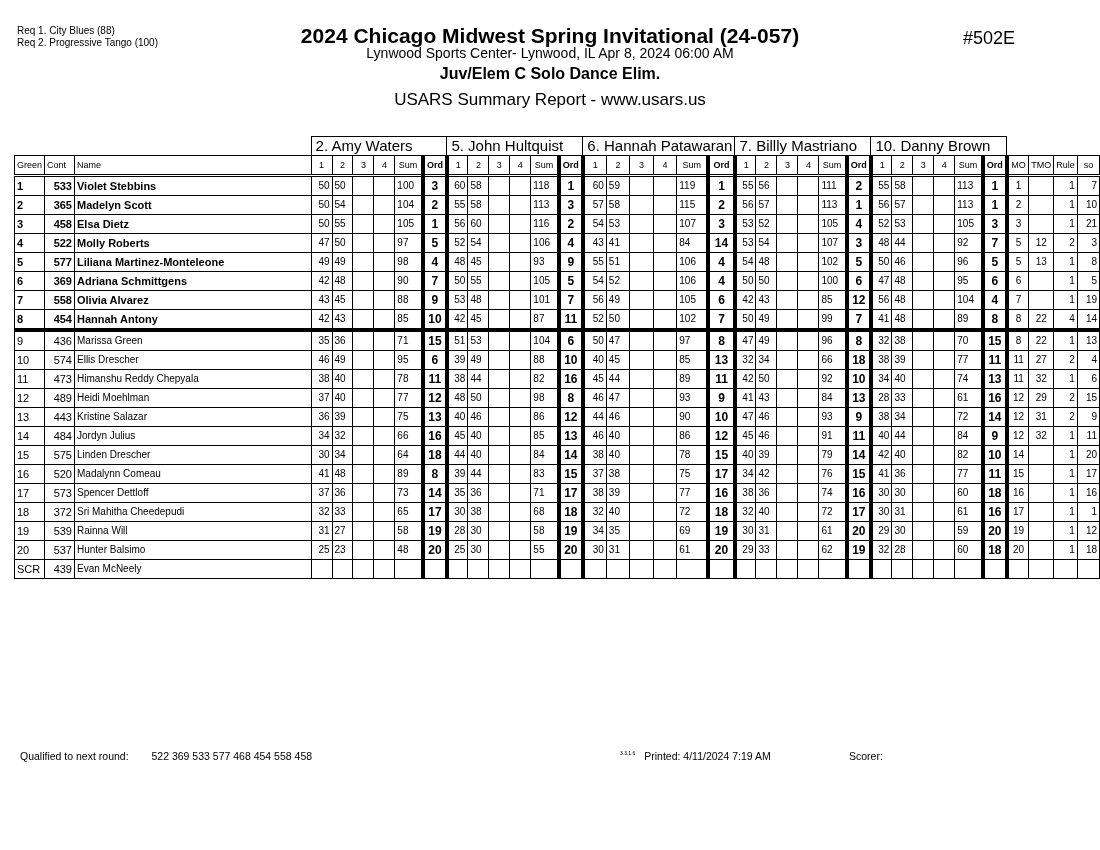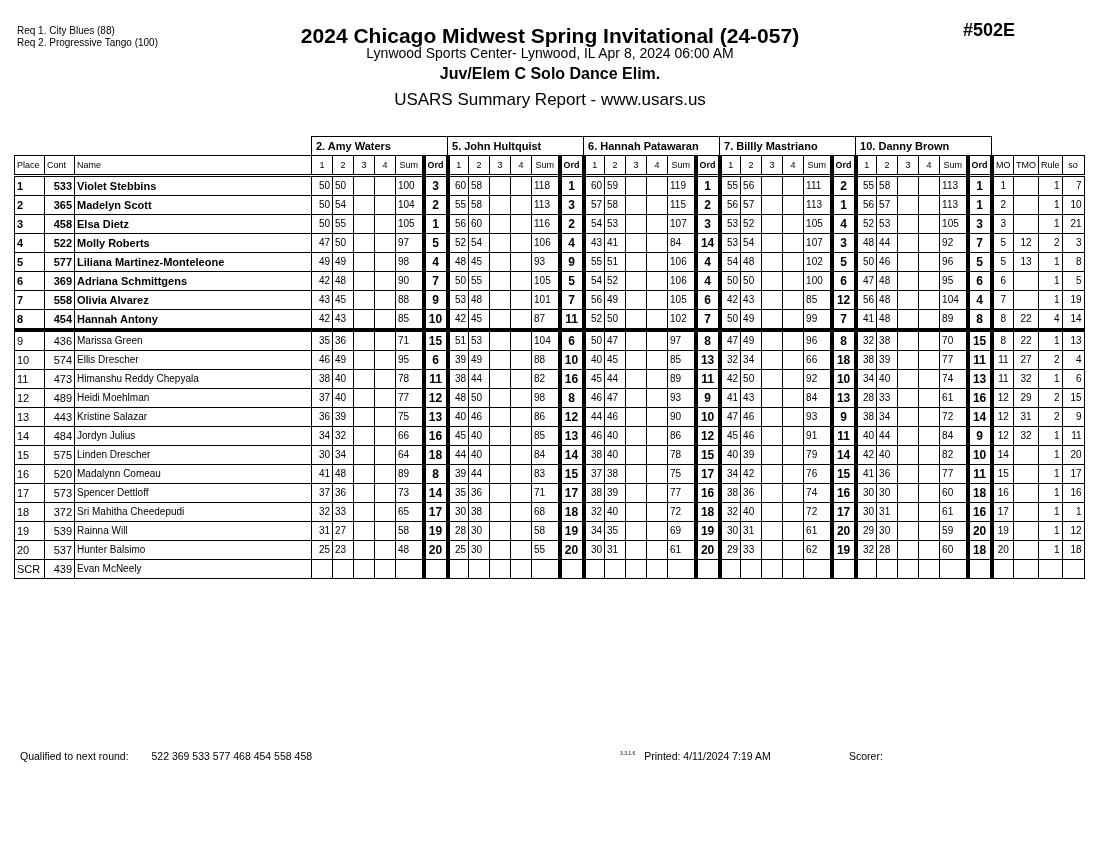--- a/index.html
+++ b/index.html
@@ -3,27 +3,27 @@
 <meta charset="utf-8">
 <style>
   html, body { margin:0; padding:0; background:#ffffff; }
   body { width:1100px; height:850px; position:relative; font-family:"Liberation Sans", sans-serif; color:#000; overflow:hidden; }
   .req { position:absolute; left:17px; top:25px; font-size:10px; line-height:12px; }
   .hdr { position:absolute; left:280px; width:540px; text-align:center; }
   .title { top:24px; font-size:21px; font-weight:bold; }
   .venue { top:45px; font-size:14px; }
   .event { top:65px; font-size:16px; font-weight:bold; }
   .report { top:90px; font-size:17px; }
-  .evnum { position:absolute; left:963px; top:20px; font-size:18px; font-weight:bold; }
+  .evnum { position:absolute; left:963px; top:28px; font-size:18px; font-weight:normal; }
 
   table.grid { position:absolute; left:14px; top:136px; border-collapse:collapse; font-size:10px; table-layout:fixed; }
   table.grid td { border:1px solid #000; height:18px; padding:0 2px; white-space:nowrap; overflow:hidden; line-height:18px; }
   table.grid tr.judges td { height:17px; }
   table.grid tr.judges td.blank { border:none; }
-  table.grid td.jname { font-size:11px; padding-left:4px;font-weight:bold; }
+  table.grid td.jname { font-size:15px; padding-left:4px; }
   table.grid tr.colhdr td { font-size:9px; height:17px; border-bottom:3px double #000; }
   td.num { text-align:right; }
   td.ctr { text-align:center; }
   td.ord { font-weight:bold; font-size:12px; text-align:center; border-left:4px solid #000 !important; border-right:4px solid #000 !important; padding:0 1px; }
   tr.q td { font-weight:bold; }
   tr.q td.sc { font-weight:normal; }
   tr.lastq td { border-bottom:4px solid #000; }
   td.place, td.cont { font-size:11px; }
   tr.q td.place, tr.q td.cont, tr.q td.name { font-size:11px; }
   .footer { position:absolute; top:750px; font-size:10.5px; }
@@ -86,21 +86,21 @@
       <tr class="judges">
         <td class="blank" colspan="3"></td>
         <td class="jname" colspan="6">2.  Amy Waters</td>
         <td class="jname" colspan="6">5.  John Hultquist</td>
         <td class="jname" colspan="6">6.  Hannah Patawaran</td>
         <td class="jname" colspan="6">7.  Billly Mastriano</td>
         <td class="jname" colspan="6">10.  Danny Brown</td>
         <td class="blank" colspan="4"></td>
       </tr>
       <tr class="colhdr">
-        <td>Place</td>
+        <td>Green</td>
         <td>Cont</td>
         <td>Name</td>
         <td class="ctr">1</td>
         <td class="ctr">2</td>
         <td class="ctr">3</td>
         <td class="ctr">4</td>
         <td class="ctr">Sum</td>
         <td class="ord">Ord</td>
         <td class="ctr">1</td>
         <td class="ctr">2</td>

